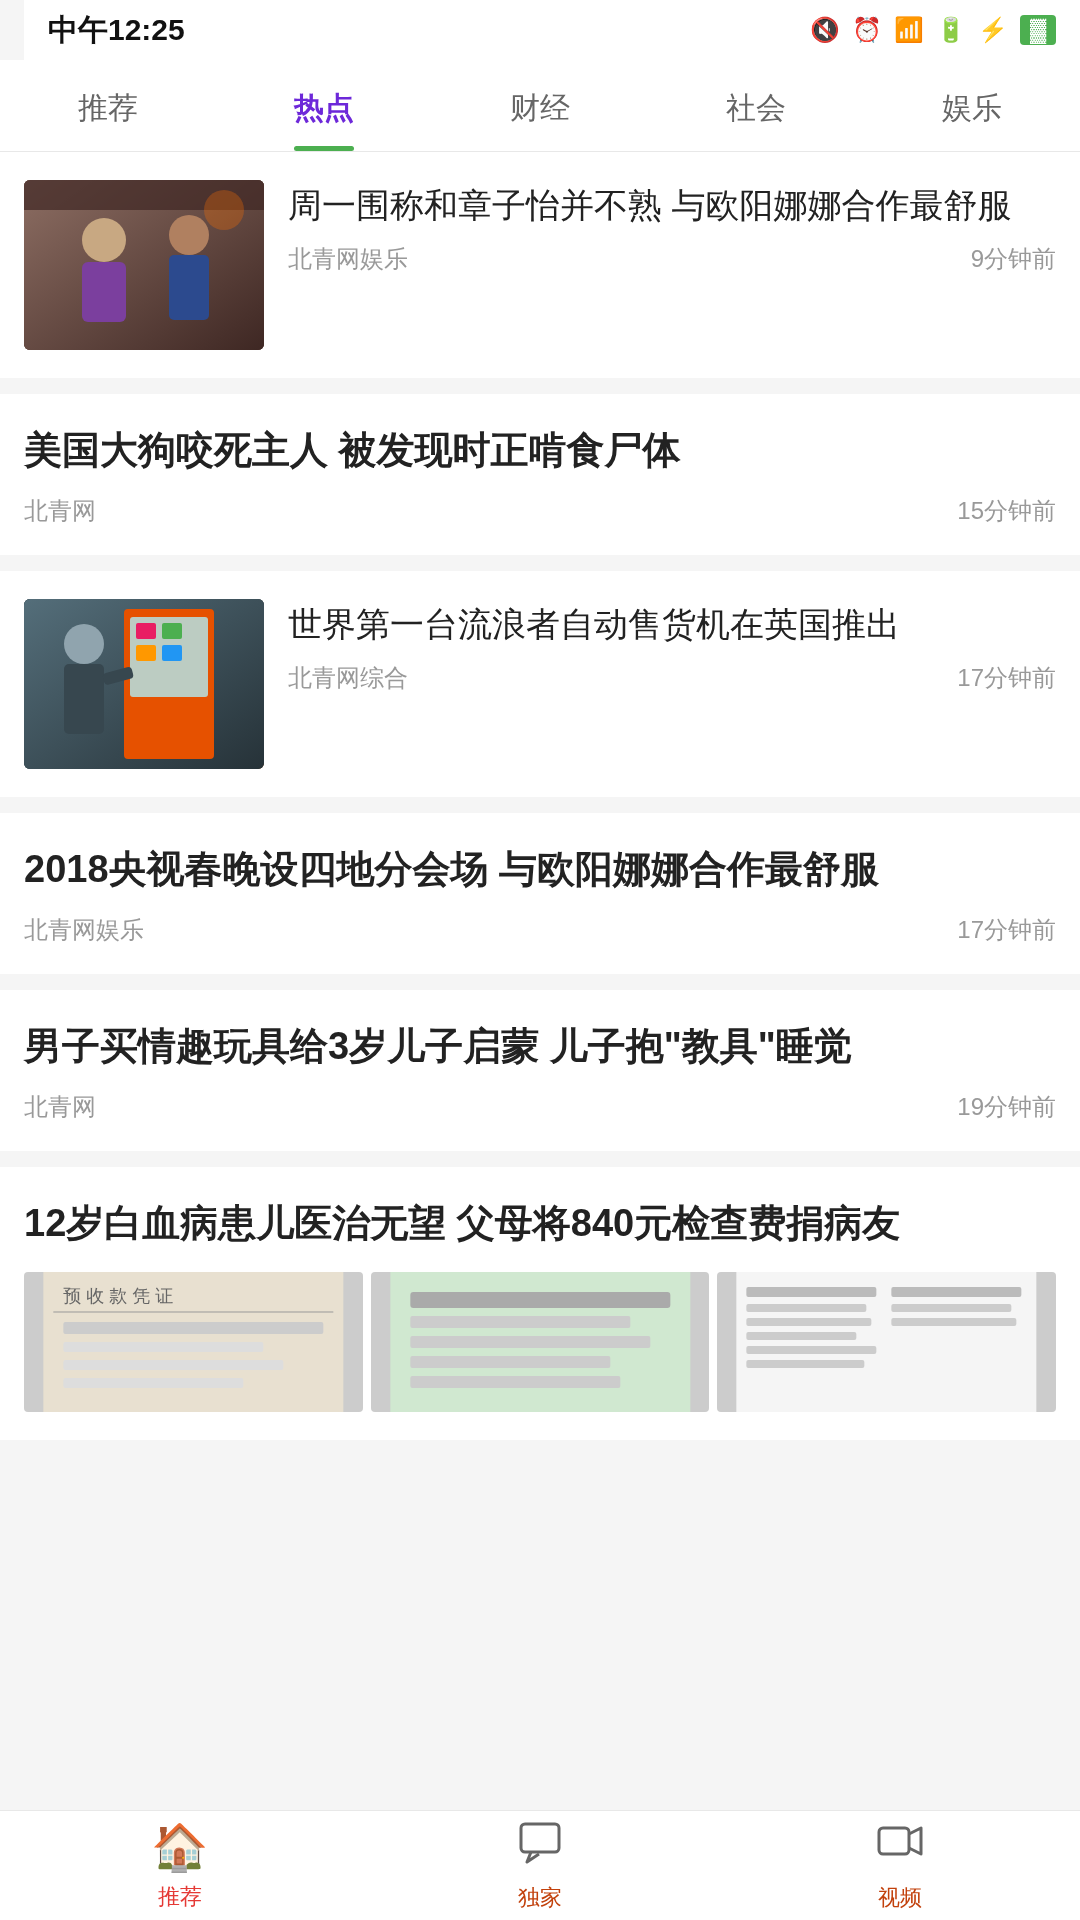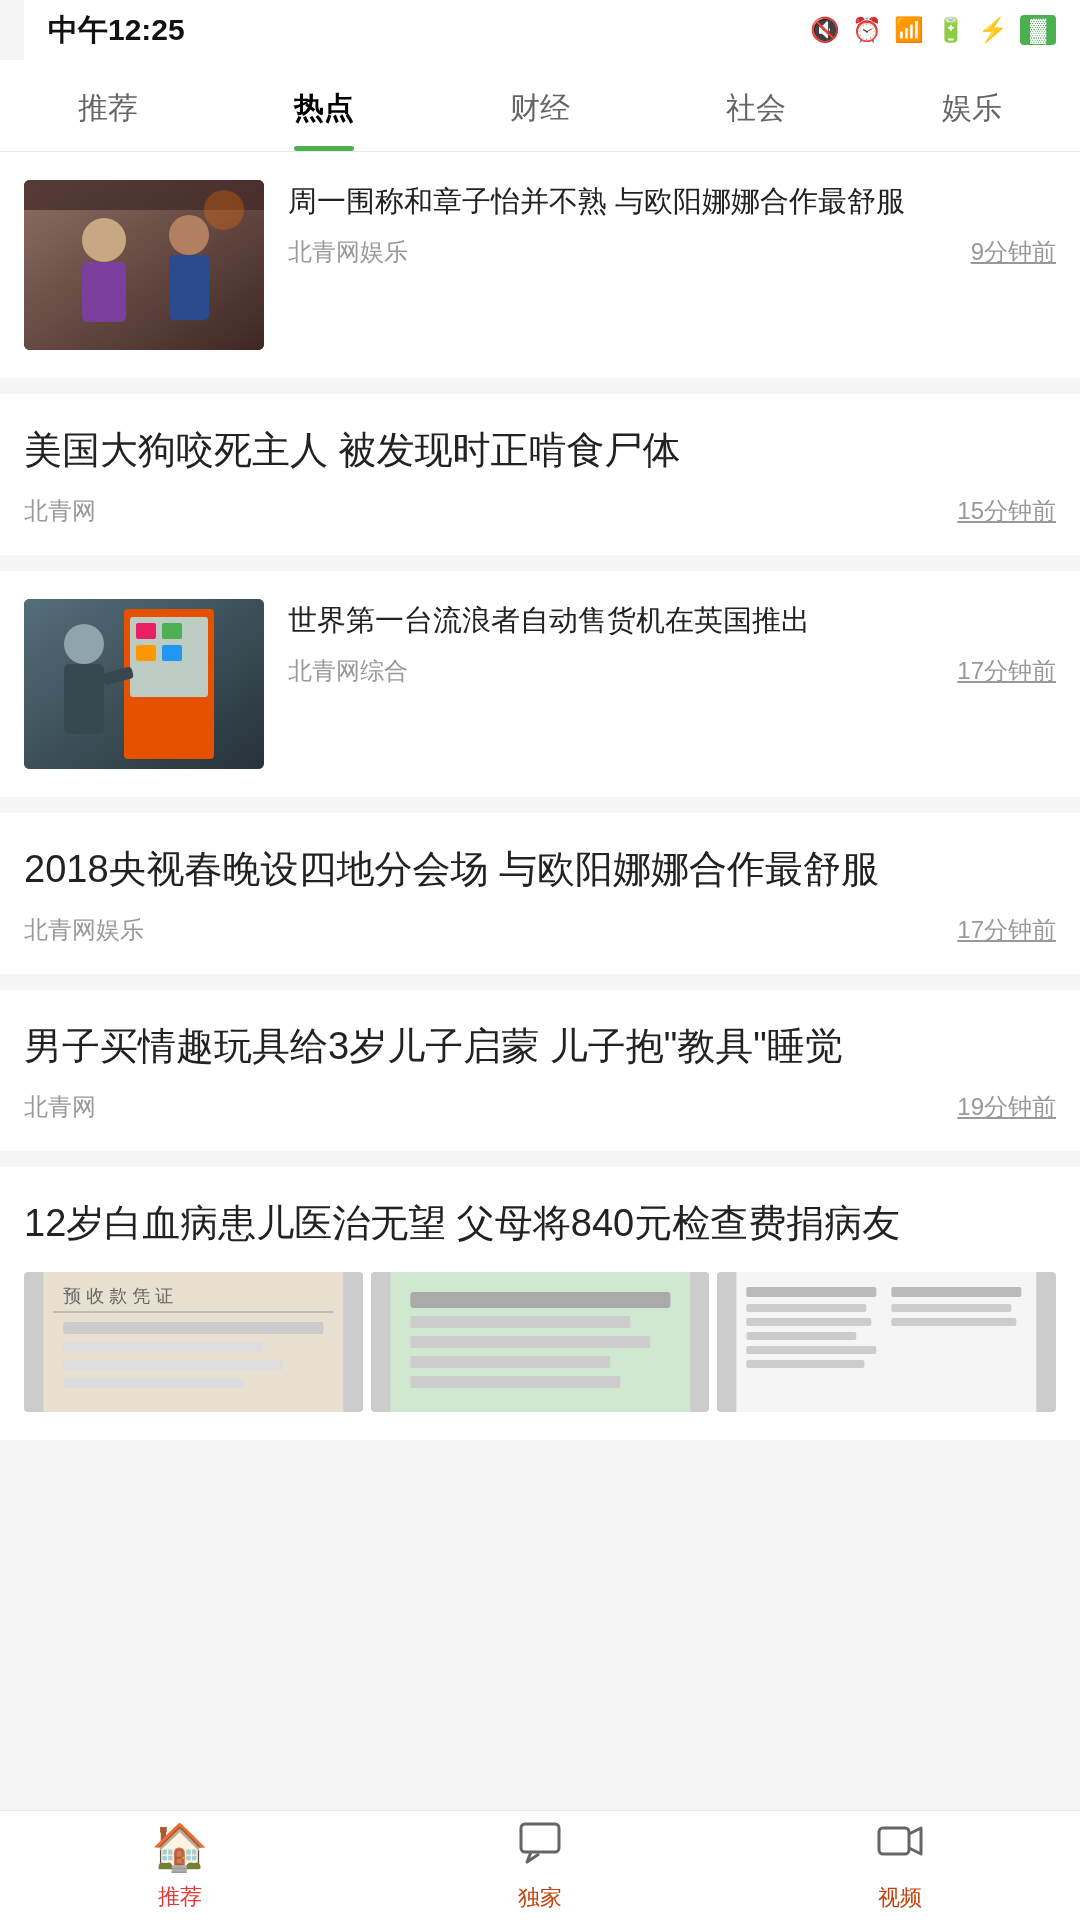--- a/index.html
+++ b/index.html
@@ -54,21 +54,21 @@
     .tab-item {
       flex: 1;
       text-align: center;
       padding: 28px 0 22px;
       font-size: 30px;
       color: #666;
       position: relative;
       cursor: pointer;
     }
     .tab-item.active {
-      color: #000000;
+      color: #6d28d9;
       font-weight: 600;
     }
     .tab-item.active::after {
       content: '';
       position: absolute;
       bottom: 0;
       left: 50%;
       transform: translateX(-50%);
       width: 60px;
       height: 5px;
@@ -112,47 +112,46 @@
       height: 140px;
       background: #ccc;
       border-radius: 4px;
       overflow: hidden;
     }
 
     .news-content {
       flex: 1;
     }
     .news-title {
-      font-size: 29px;
+      font-size: 34px;
       line-height: 1.5;
       color: #222;
       font-weight: 500;
       margin-bottom: 12px;
     }
     .news-title-large {
       font-size: 38px;
       line-height: 1.5;
       color: #222;
-      font-weight: 400;
+      font-weight: 700;
       margin-bottom: 16px;
     }
     .news-meta {
       display: flex;
       justify-content: space-between;
       align-items: center;
       margin-top: 4px;
     }
     .news-source {
       font-size: 24px;
       color: #999;
     }
     .news-time {
       font-size: 24px;
       color: #999;
-      text-decoration: underline;
     }
 
     
     .bottom-nav {
       position: fixed;
       bottom: 0;
       left: 0;
       width: 1080px;
       background: #fff;
       border-top: 1px solid #e8e8e8;

